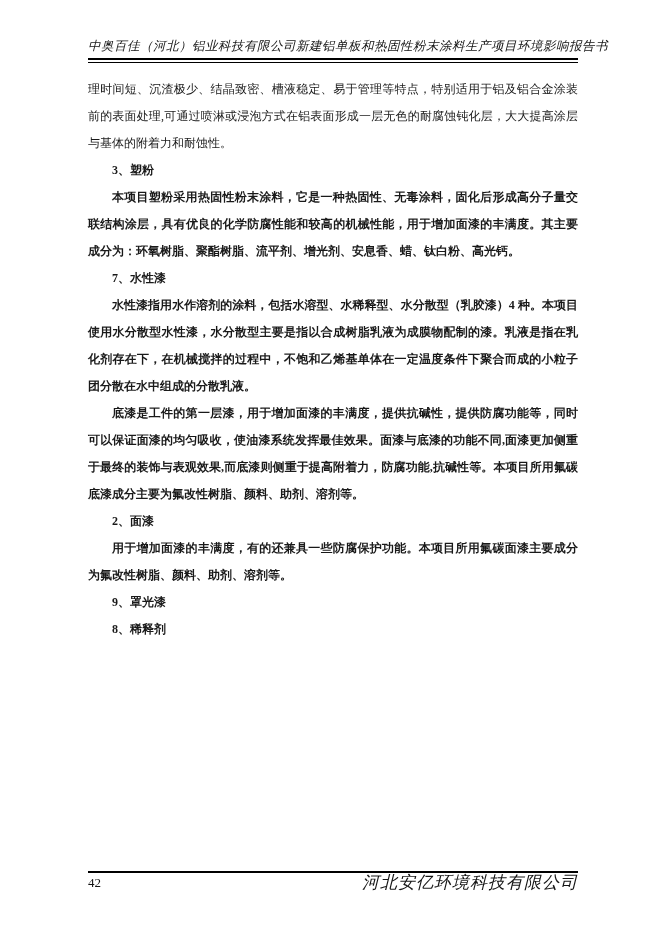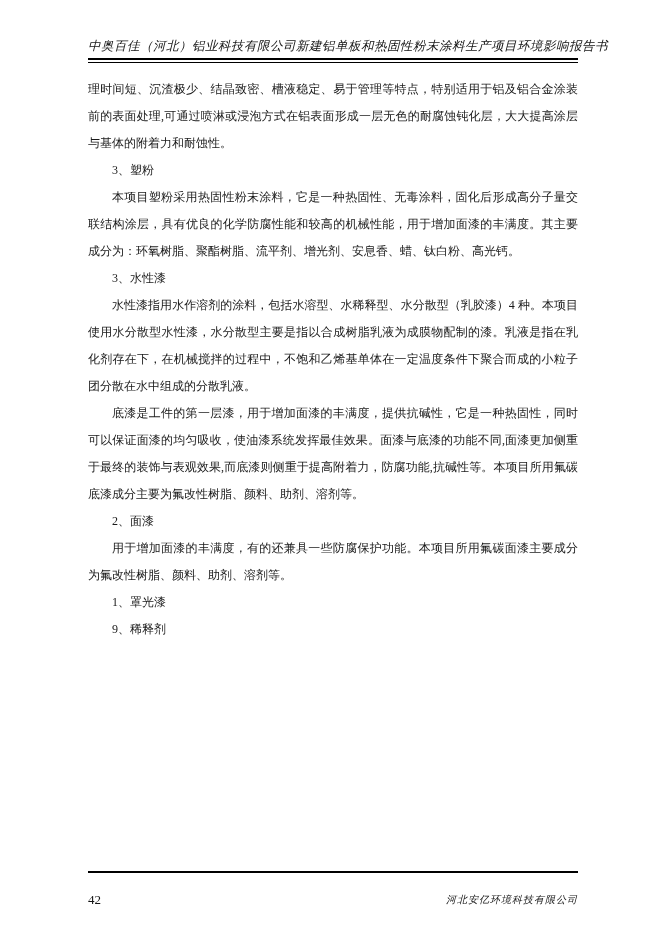--- a/index.html
+++ b/index.html
@@ -48,43 +48,44 @@
     line-height: 27px;
     text-align: justify;
     color: #191919;
   }
   .doc-body p {
     margin: 0;
     padding: 0;
   }
   p.para, p.heading {
     text-indent: 2em;
+    font-weight: bold;
   }
   p.cont {
     text-indent: 0;
   }
   
   .doc-footer {
     position: absolute;
     left: 88px;
     width: 490px;
     top: 871px;
     border-top: 2px solid #000;
     display: flex;
     justify-content: space-between;
     align-items: flex-start;
-    padding-top: 18px;
+    padding-top: 1px;
   }
   .page-number {
     font-size: 13px;
     line-height: 17px;
     color: #141414;
   }
   .footer-company {
-    font-size: 10px;
+    font-size: 17px;
     line-height: 17px;
     font-style: italic;
     letter-spacing: 1px;
     color: #141414;
   }
 </style>
 </head>
 <body>
 
 <div class="page">
@@ -93,31 +94,31 @@
     <div class="header-title">中奥百佳（河北）铝业科技有限公司新建铝单板和热固性粉末涂料生产项目环境影响报告书</div>
     <div class="header-rule"></div>
   </div>
 
   <div class="doc-body">
     <p class="cont">理时间短、沉渣极少、结晶致密、槽液稳定、易于管理等特点，特别适用于铝及铝合金涂装前的表面处理,可通过喷淋或浸泡方式在铝表面形成一层无色的耐腐蚀钝化层，大大提高涂层与基体的附着力和耐蚀性。</p>
 
     <p class="heading">3、塑粉</p>
     <p class="para">本项目塑粉采用热固性粉末涂料，它是一种热固性、无毒涂料，固化后形成高分子量交联结构涂层，具有优良的化学防腐性能和较高的机械性能，用于增加面漆的丰满度。其主要成分为：环氧树脂、聚酯树脂、流平剂、增光剂、安息香、蜡、钛白粉、高光钙。</p>
 
-    <p class="heading">3、水性漆</p>
+    <p class="heading">7、水性漆</p>
     <p class="para">水性漆指用水作溶剂的涂料，包括水溶型、水稀释型、水分散型（乳胶漆）4 种。本项目使用水分散型水性漆，水分散型主要是指以合成树脂乳液为成膜物配制的漆。乳液是指在乳化剂存在下，在机械搅拌的过程中，不饱和乙烯基单体在一定温度条件下聚合而成的小粒子团分散在水中组成的分散乳液。</p>
 
-    <p class="para">底漆是工件的第一层漆，用于增加面漆的丰满度，提供抗碱性，它是一种热固性，同时可以保证面漆的均匀吸收，使油漆系统发挥最佳效果。面漆与底漆的功能不同,面漆更加侧重于最终的装饰与表观效果,而底漆则侧重于提高附着力，防腐功能,抗碱性等。本项目所用氟碳底漆成分主要为氟改性树脂、颜料、助剂、溶剂等。</p>
+    <p class="para">底漆是工件的第一层漆，用于增加面漆的丰满度，提供抗碱性，提供防腐功能等，同时可以保证面漆的均匀吸收，使油漆系统发挥最佳效果。面漆与底漆的功能不同,面漆更加侧重于最终的装饰与表观效果,而底漆则侧重于提高附着力，防腐功能,抗碱性等。本项目所用氟碳底漆成分主要为氟改性树脂、颜料、助剂、溶剂等。</p>
 
     <p class="heading">2、面漆</p>
     <p class="para">用于增加面漆的丰满度，有的还兼具一些防腐保护功能。本项目所用氟碳面漆主要成分为氟改性树脂、颜料、助剂、溶剂等。</p>
 
-    <p class="heading">1、罩光漆</p>
+    <p class="heading">9、罩光漆</p>
 
-    <p class="heading">9、稀释剂</p>
+    <p class="heading">8、稀释剂</p>
   </div>
 
   <div class="doc-footer">
     <span class="page-number">42</span>
     <span class="footer-company">河北安亿环境科技有限公司</span>
   </div>
 
 </div>
 
 </body></html>

